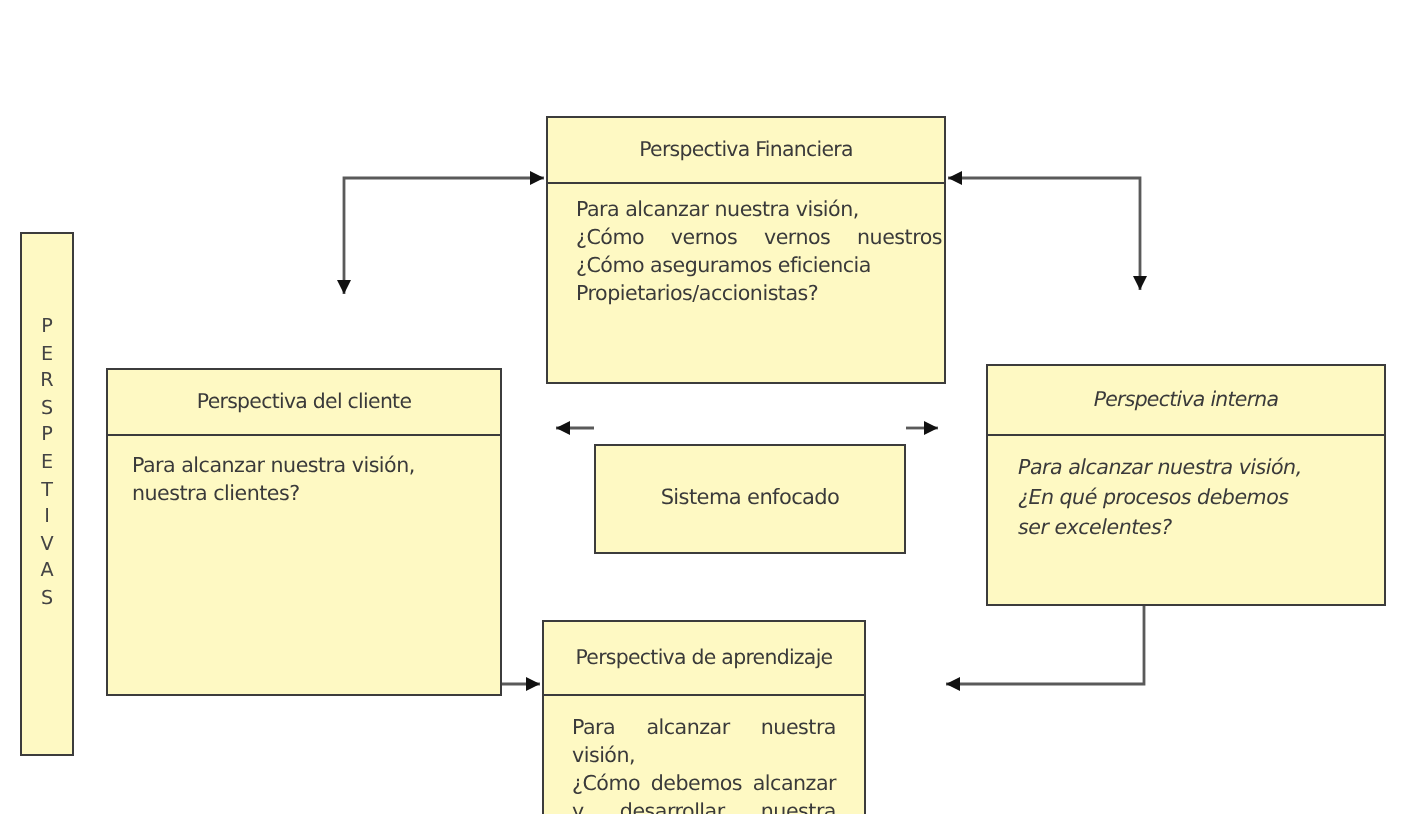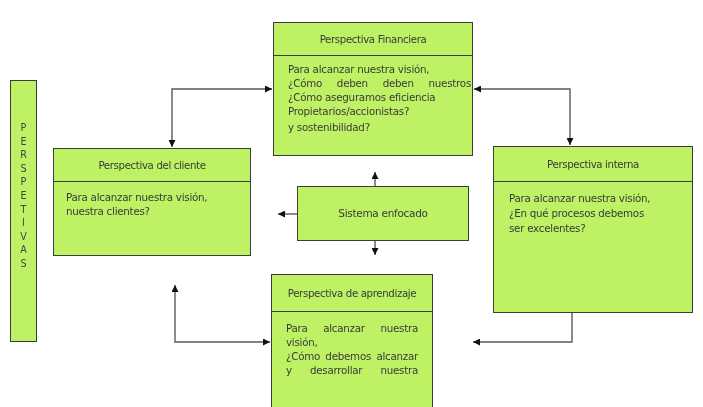--- a/index.html
+++ b/index.html
@@ -1,43 +1,43 @@
 <!DOCTYPE html>
 <html><head>
   <meta charset="utf-8">
   <style>
     html, body { margin: 0; padding: 0; background: #ffffff; }
     body { width: 703px; height: 407px; position: relative; overflow: hidden;
            font-family: "DejaVu Sans", "Liberation Sans", sans-serif; color: #3a3a3a; }
     svg.connectors { position: absolute; left: 0; top: 0; width: 703px; height: 407px; pointer-events: none; }
-    .box { position: absolute; box-sizing: border-box; border: 1.3px solid #3c3c3c; background: #bef264; }
+    .box { position: absolute; box-sizing: border-box; border: 1.3px solid #3c3c3c; background: #fef9c3; margin-top: 36px; }
     .box .hdr { box-sizing: border-box; border-bottom: 1.3px solid #3c3c3c; font-size: 10.2px;
                 letter-spacing: -0.35px; display: flex; align-items: center; justify-content: center; }
     .box .body { box-sizing: border-box; font-size: 10.3px; line-height: 13.4px; letter-spacing: -0.25px;
                  padding: 8px 6px 0 12px; text-align: justify; }
     .body .ln { display: block; }
     .ln.just { text-align: justify; text-align-last: justify; }
 
     #box-fin { left: 273px; top: 22px; width: 200px; height: 134px; }
     #box-fin .hdr { height: 33px; }
     #box-fin .body { padding-top: 6px; padding-left: 14px; padding-right: 1px; line-height: 14px; }
 
-    #box-cli { left: 53px; top: 148px; width: 198px; height: 108px; }
+    #box-cli { left: 53px; top: 148px; width: 198px; height: 164px; }
     #box-cli .hdr { height: 33px; }
     #box-cli .body { padding-top: 8px; line-height: 14px; }
 
-    #box-int { left: 493px; top: 146px; width: 200px; height: 167px; }
+    #box-int { left: 493px; top: 146px; width: 200px; height: 121px; font-style: italic; }
     #box-int .hdr { height: 35px; }
     #box-int .body { padding-top: 9px; padding-left: 15px; line-height: 15px; }
 
     #box-apr { left: 271px; top: 274px; width: 162px; height: 134px; }
     #box-apr .hdr { height: 37px; }
     #box-apr .body { padding-top: 9px; padding-left: 14px; padding-right: 14px; line-height: 14px; }
 
-    #box-center { left: 297px; top: 186px; width: 172px; height: 55px; display: flex; flex-direction: column;
+    #box-center { left: 297px; top: 186px; width: 156px; height: 55px; display: flex; flex-direction: column;
                   align-items: center; justify-content: center; font-size: 10.5px; line-height: 15px; letter-spacing: -0.3px; }
 
     #box-persp { left: 10px; top: 80px; width: 27px; height: 262px; display: flex; flex-direction: column;
                  align-items: center; padding-top: 40px; }
     #box-persp .letter { font-size: 9.6px; line-height: 13.6px; color: #444; }
   </style>
 </head>
 <body>
 
 <svg class="connectors" viewBox="0 0 703 407">
@@ -72,24 +72,23 @@
     <span class="letter">I</span>
     <span class="letter">V</span>
     <span class="letter">A</span>
     <span class="letter">S</span>
   </div>
 
 <div class="box" id="box-fin">
   <div class="hdr">Perspectiva Financiera</div>
   <div class="body">
     <span class="ln">Para alcanzar nuestra visión,</span>
-    <span class="ln just">¿Cómo deben deben nuestros</span>
+    <span class="ln just">¿Cómo vernos vernos nuestros</span>
     <span class="ln">¿Cómo aseguramos eficiencia</span>
     <span class="ln">Propietarios/accionistas?</span>
-    <span class="ln" style="margin-top:2px">y sostenibilidad?</span>
   </div>
 </div>
 
 <div class="box" id="box-cli">
   <div class="hdr">Perspectiva del cliente</div>
   <div class="body">
     <span class="ln">Para alcanzar nuestra visión,</span>
     <span class="ln">nuestra clientes?</span>
   </div>
 </div>

